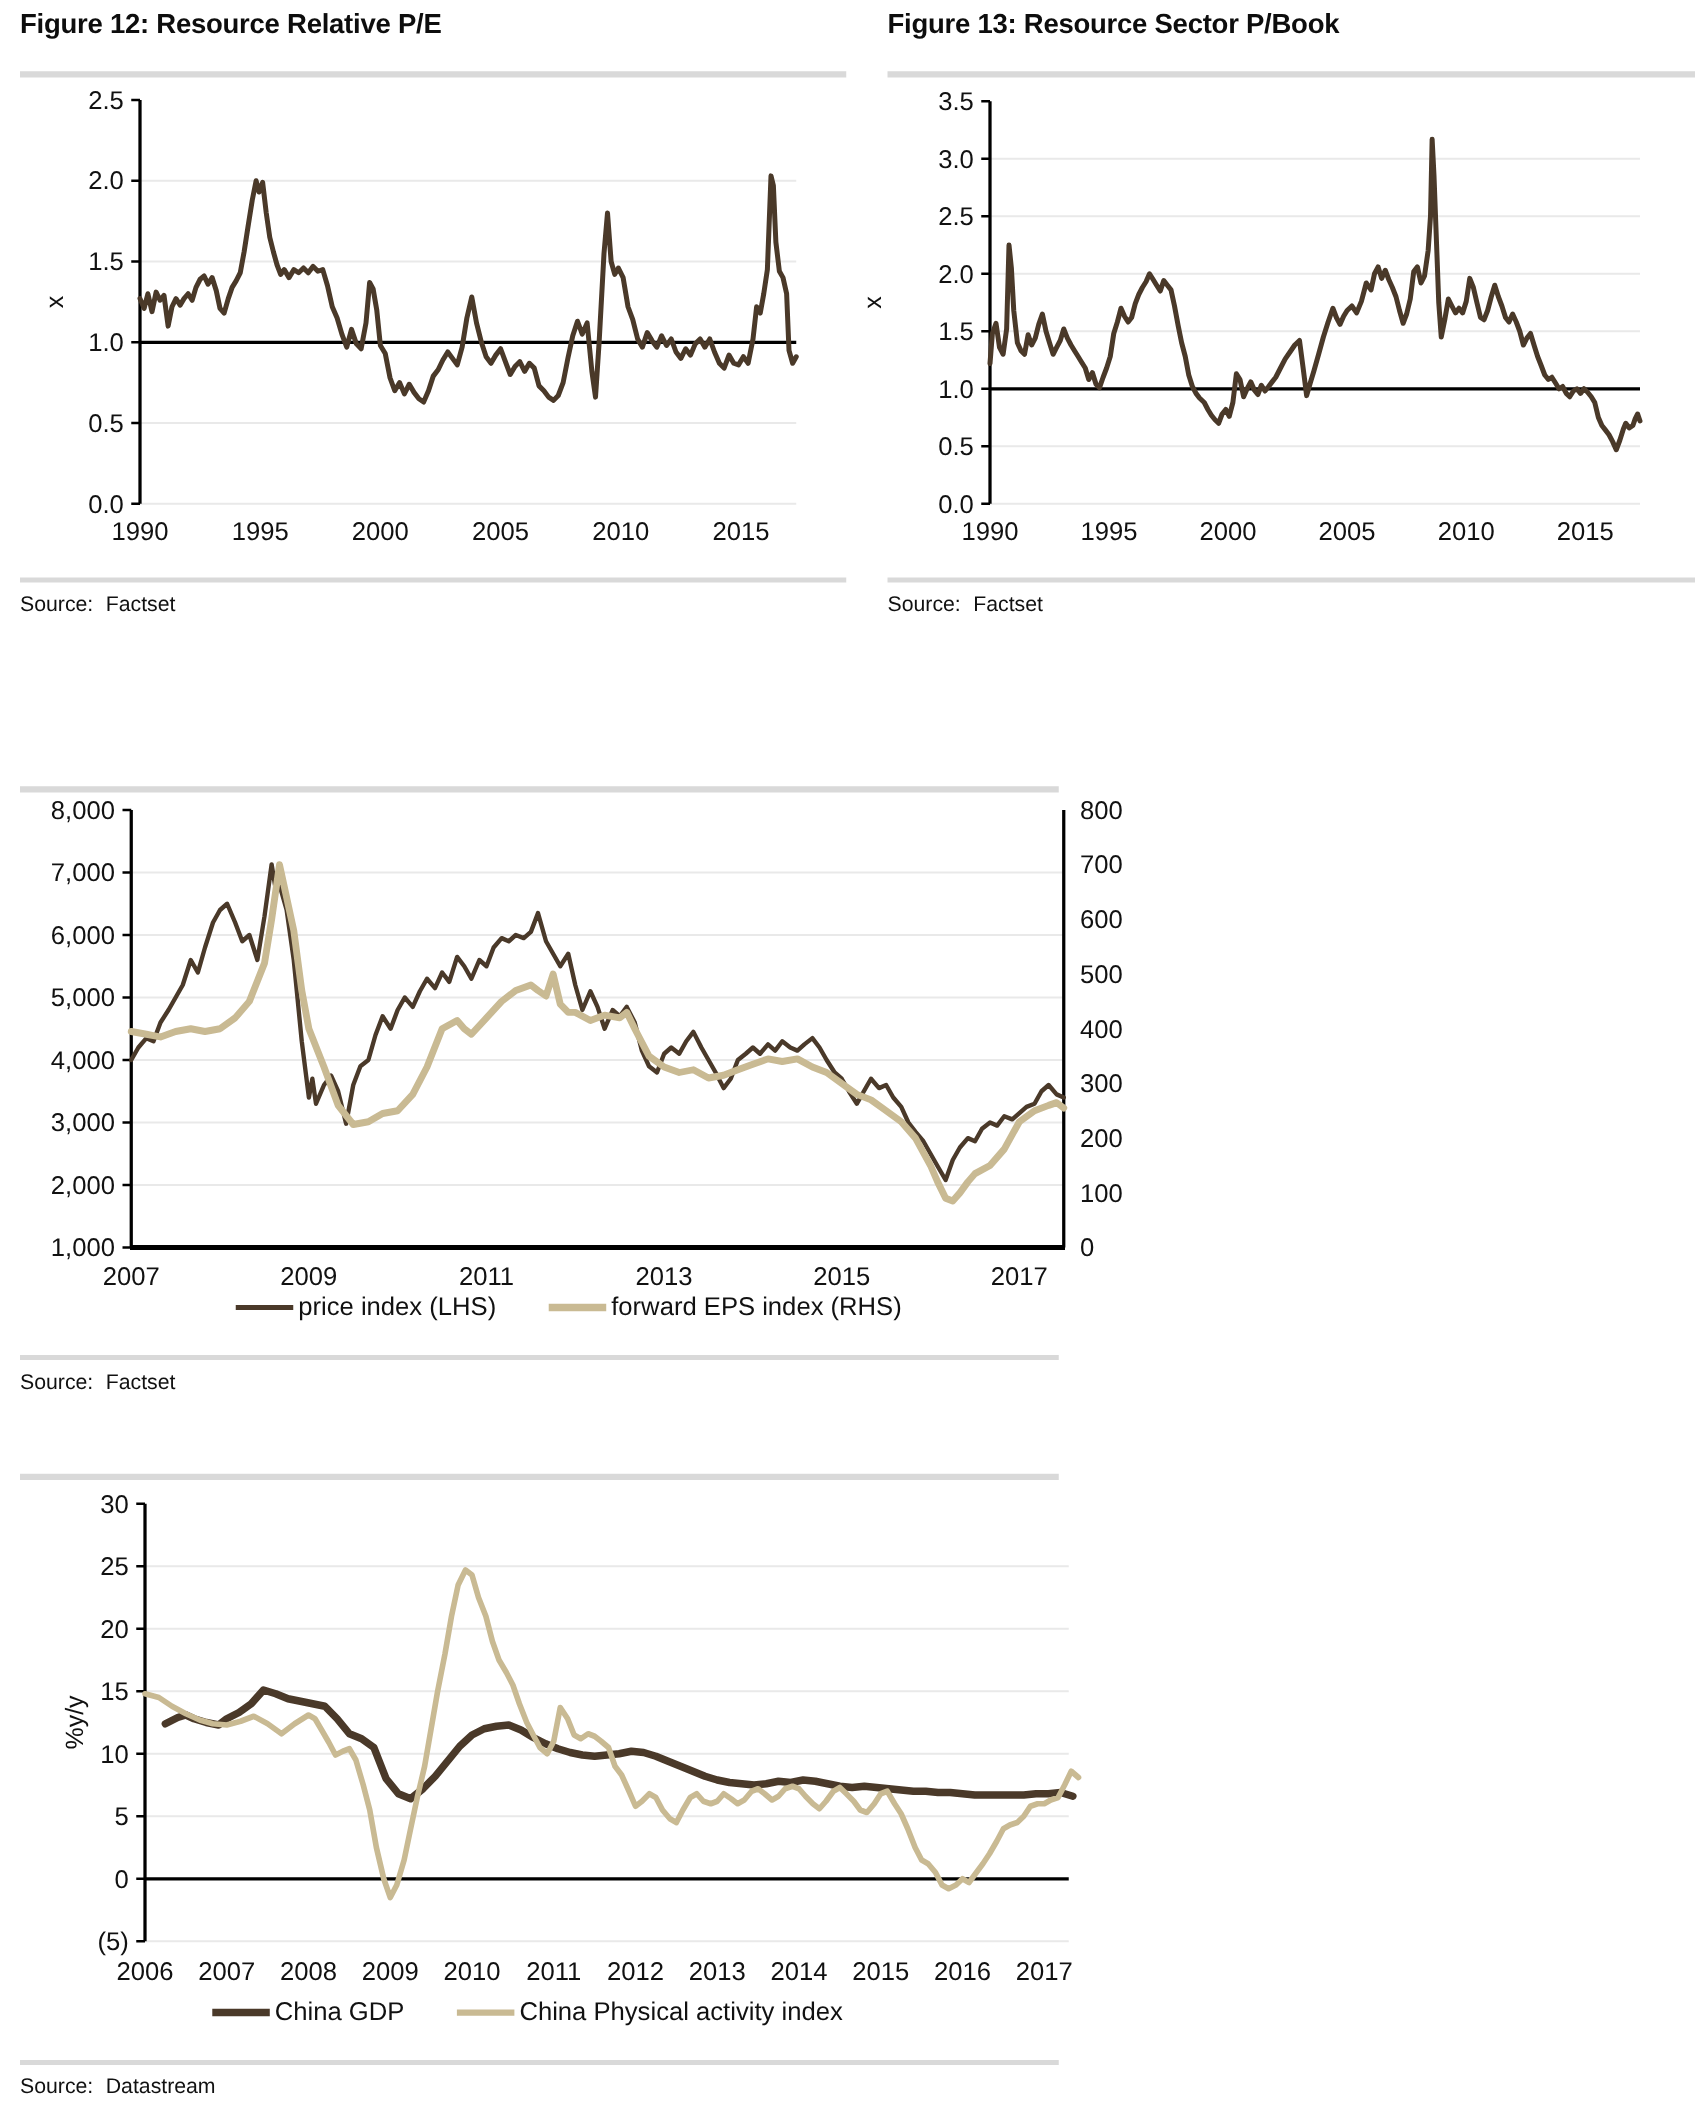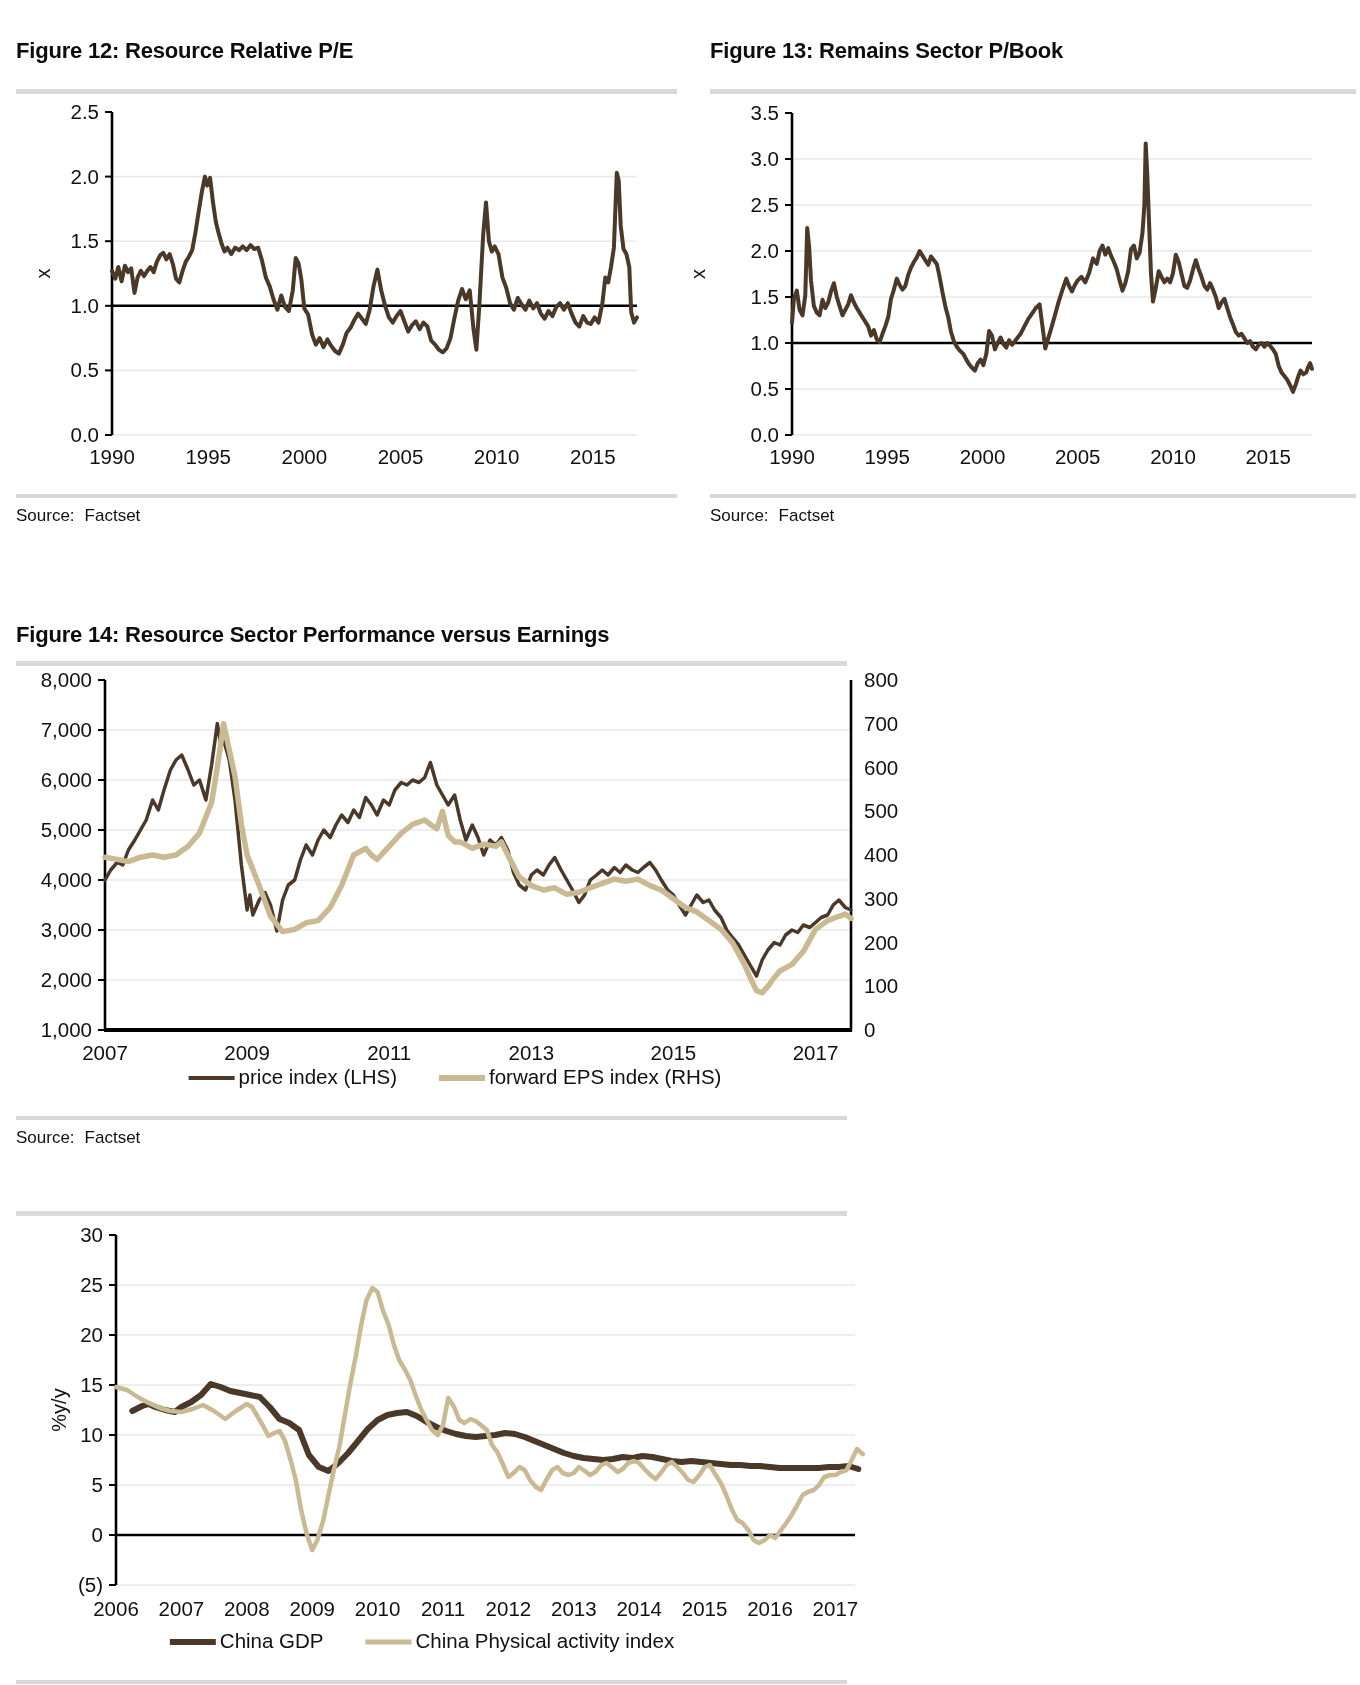--- a/index.html
+++ b/index.html
@@ -1,18 +1,18 @@
 <!DOCTYPE html>
 <html><head>
 <meta charset="utf-8">
 <style>
   html,body{margin:0;padding:0;background:#ffffff;}
   body{width:1360px;height:1685px;position:relative;overflow:hidden;
        font-family:"Liberation Sans","DejaVu Sans",sans-serif;color:#000;}
-  .page{position:absolute;inset:0;background:#fff;margin-top:32px;}
+  .page{position:absolute;inset:0;background:#fff;}
   .fig-title{position:absolute;font-size:22px;font-weight:bold;color:#0d0d0d;letter-spacing:-0.2px;white-space:nowrap;}
   .rule{position:absolute;background:#d9d9d9;}
   .source-line{position:absolute;font-size:17px;color:#111;white-space:nowrap;}
   .source-line .src-label{margin-right:10px;}
   .side-note{position:absolute;left:888px;top:537px;width:372px;
              font-size:22px;font-weight:bold;line-height:29px;color:#0d0d0d;}
   svg{position:absolute;font-family:"Liberation Sans","DejaVu Sans",sans-serif;}
   svg text{fill:#111;}
 </style>
 </head>
@@ -48,21 +48,21 @@
       <text x="370.5" y="366" text-anchor="middle" font-size="20.5">2005</text>
       <text x="466.6" y="366" text-anchor="middle" font-size="20.5">2010</text>
       <text x="562.8" y="366" text-anchor="middle" font-size="20.5">2015</text>
       <text x="20" y="175.5" text-anchor="middle" font-size="20" transform="rotate(-90 20 175.5)">x</text>
     </svg>
   <div class="rule" style="left:16px;top:462px;width:661px;height:4px;"></div>
   <div class="source-line" style="left:16px;top:474px;">
     <span class="src-label">Source:</span><span>Factset</span>
   </div>
 
-  <div class="fig-title" style="left:710px;top:6px;">Figure 13: Remains Sector P/Book</div>
+  <div class="fig-title" style="left:710px;top:6px;">Figure 13: Resource Sector P/Book</div>
   <div class="rule" style="left:710px;top:57px;width:646px;height:5px;"></div>
   <svg id="svg-fig13" style="left:690px;top:66px;" width="670" height="380">
       <line x1="102" x2="622" y1="337.0" y2="337.0" stroke="#e9e9e9" stroke-width="1.6"></line>
       <line x1="102" x2="622" y1="291.0" y2="291.0" stroke="#e9e9e9" stroke-width="1.6"></line>
       <line x1="102" x2="622" y1="199.0" y2="199.0" stroke="#e9e9e9" stroke-width="1.6"></line>
       <line x1="102" x2="622" y1="153.0" y2="153.0" stroke="#e9e9e9" stroke-width="1.6"></line>
       <line x1="102" x2="622" y1="107.0" y2="107.0" stroke="#e9e9e9" stroke-width="1.6"></line>
       <line x1="102" x2="622" y1="61.0" y2="61.0" stroke="#e9e9e9" stroke-width="1.6"></line>
       <line x1="102" x2="622" y1="245.0" y2="245.0" stroke="#000000" stroke-width="2.6"></line>
       <line x1="102" x2="102" y1="15" y2="337" stroke="#000000" stroke-width="2.6"></line>
@@ -89,21 +89,20 @@
       <text x="387.7" y="366" text-anchor="middle" font-size="20.5">2005</text>
       <text x="483.0" y="366" text-anchor="middle" font-size="20.5">2010</text>
       <text x="578.2" y="366" text-anchor="middle" font-size="20.5">2015</text>
       <text x="15" y="176" text-anchor="middle" font-size="20" transform="rotate(-90 15 176)">x</text>
     </svg>
   <div class="rule" style="left:710px;top:462px;width:646px;height:4px;"></div>
   <div class="source-line" style="left:710px;top:474px;">
     <span class="src-label">Source:</span><span>Factset</span>
   </div>
 
-  <div class="fig-title" style="left:16px;top:590px;">Figure 14: Resource Sector Performance versus Earnings</div>
   <div class="rule" style="left:16px;top:629px;width:831px;height:5px;"></div>
   <svg id="svg-fig14" style="left:10px;top:640px;" width="900" height="440">
       <line x1="95" x2="841" y1="308.0" y2="308.0" stroke="#e9e9e9" stroke-width="1.6"></line>
       <line x1="95" x2="841" y1="258.0" y2="258.0" stroke="#e9e9e9" stroke-width="1.6"></line>
       <line x1="95" x2="841" y1="208.0" y2="208.0" stroke="#e9e9e9" stroke-width="1.6"></line>
       <line x1="95" x2="841" y1="158.0" y2="158.0" stroke="#e9e9e9" stroke-width="1.6"></line>
       <line x1="95" x2="841" y1="108.0" y2="108.0" stroke="#e9e9e9" stroke-width="1.6"></line>
       <line x1="95" x2="841" y1="58.0" y2="58.0" stroke="#e9e9e9" stroke-width="1.6"></line>
       <line x1="95" x2="95" y1="8" y2="358" stroke="#000000" stroke-width="2.6"></line>
       <line x1="841" x2="841" y1="8" y2="358" stroke="#000000" stroke-width="2.6"></line>

